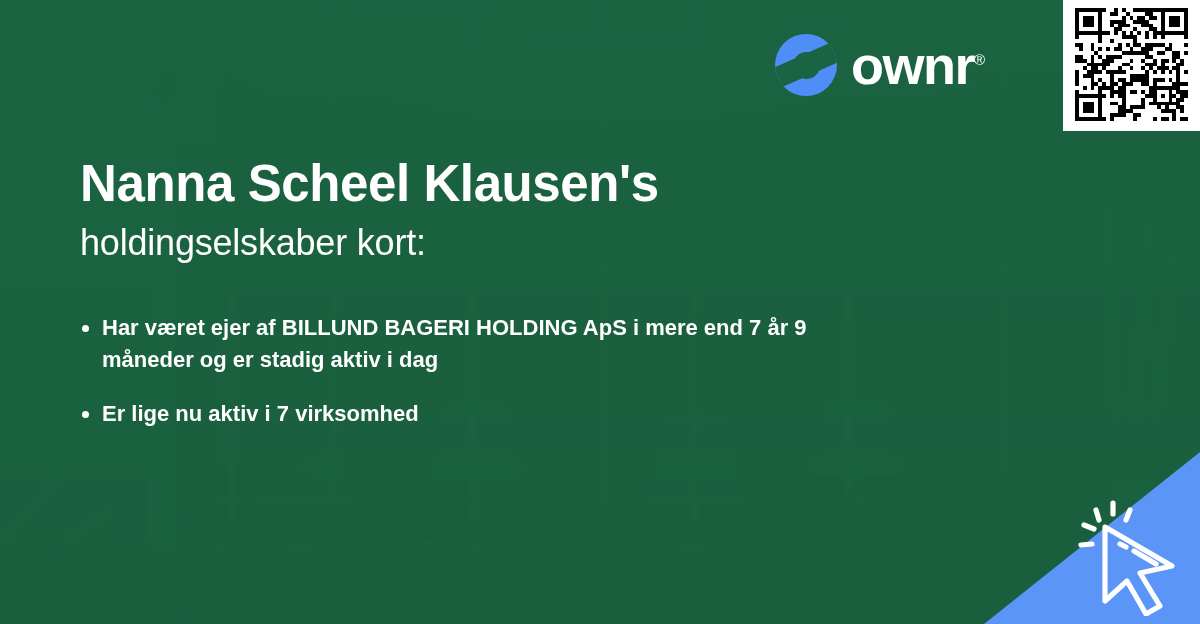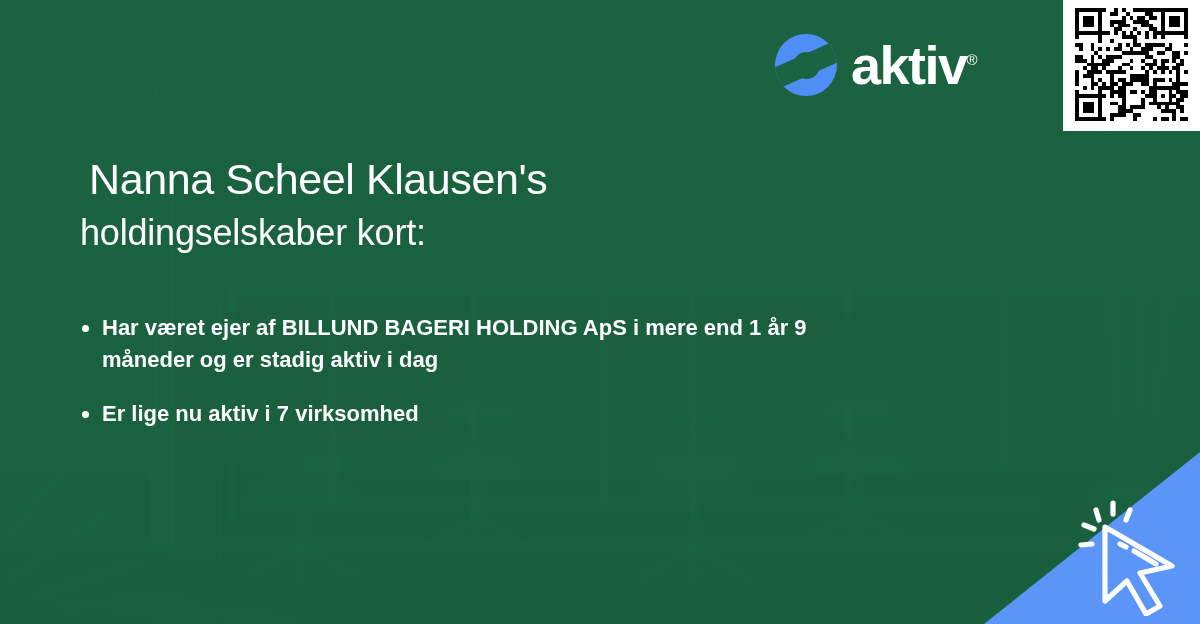--- a/index.html
+++ b/index.html
@@ -242,25 +242,24 @@
   }
 
   
   .headline {
     position: absolute;
     left: 80px; top: 155px;
     width: 880px;
     color: #ffffff;
   }
   .headline .line1 {
-    font-size: 43px;
-    font-weight: 400;
+    font-size: 51px;
+    font-weight: 700;
     line-height: 1.15;
     letter-spacing: -0.4px;
-    margin-left: 9px;
   }
   .headline .line2 {
     font-size: 36px;
     font-weight: 400;
     line-height: 1.25;
     margin-top: 6px;
     letter-spacing: -0.2px;
   }
 
   
@@ -1239,30 +1238,30 @@
           <i style="background: transparent;"></i>
           <i></i>
           <i></i>
         </div>
     </div>
 
     <div class="logo">
       <span class="logo-mark">
         <span class="logo-ring"></span>
       </span>
-      <span class="logo-word"><span>aktiv</span><span class="logo-reg">®</span></span>
+      <span class="logo-word"><span>ownr</span><span class="logo-reg">®</span></span>
     </div>
 
     <div class="headline">
       <div class="line1">Nanna Scheel Klausen's</div>
       <div class="line2">holdingselskaber kort:</div>
     </div>
 
     <ul class="facts" id="facts-list">
-        <li>Har været ejer af BILLUND BAGERI HOLDING ApS i mere end 1 år 9 måneder og er stadig aktiv i dag</li>
+        <li>Har været ejer af BILLUND BAGERI HOLDING ApS i mere end 7 år 9 måneder og er stadig aktiv i dag</li>
         <li>Er lige nu aktiv i 7 virksomhed</li>
       </ul>
 
     <div class="corner"></div>
     <div class="cursor">
       <svg viewBox="0 0 118 118" width="118" height="118" fill="none" stroke="#ffffff" stroke-width="5.2" stroke-linecap="round" stroke-linejoin="round">
 
         <line x1="28" y1="12" x2="31" y2="22"></line>
         <line x1="45" y1="5" x2="45" y2="16"></line>
         <line x1="62" y1="12" x2="58" y2="22"></line>

